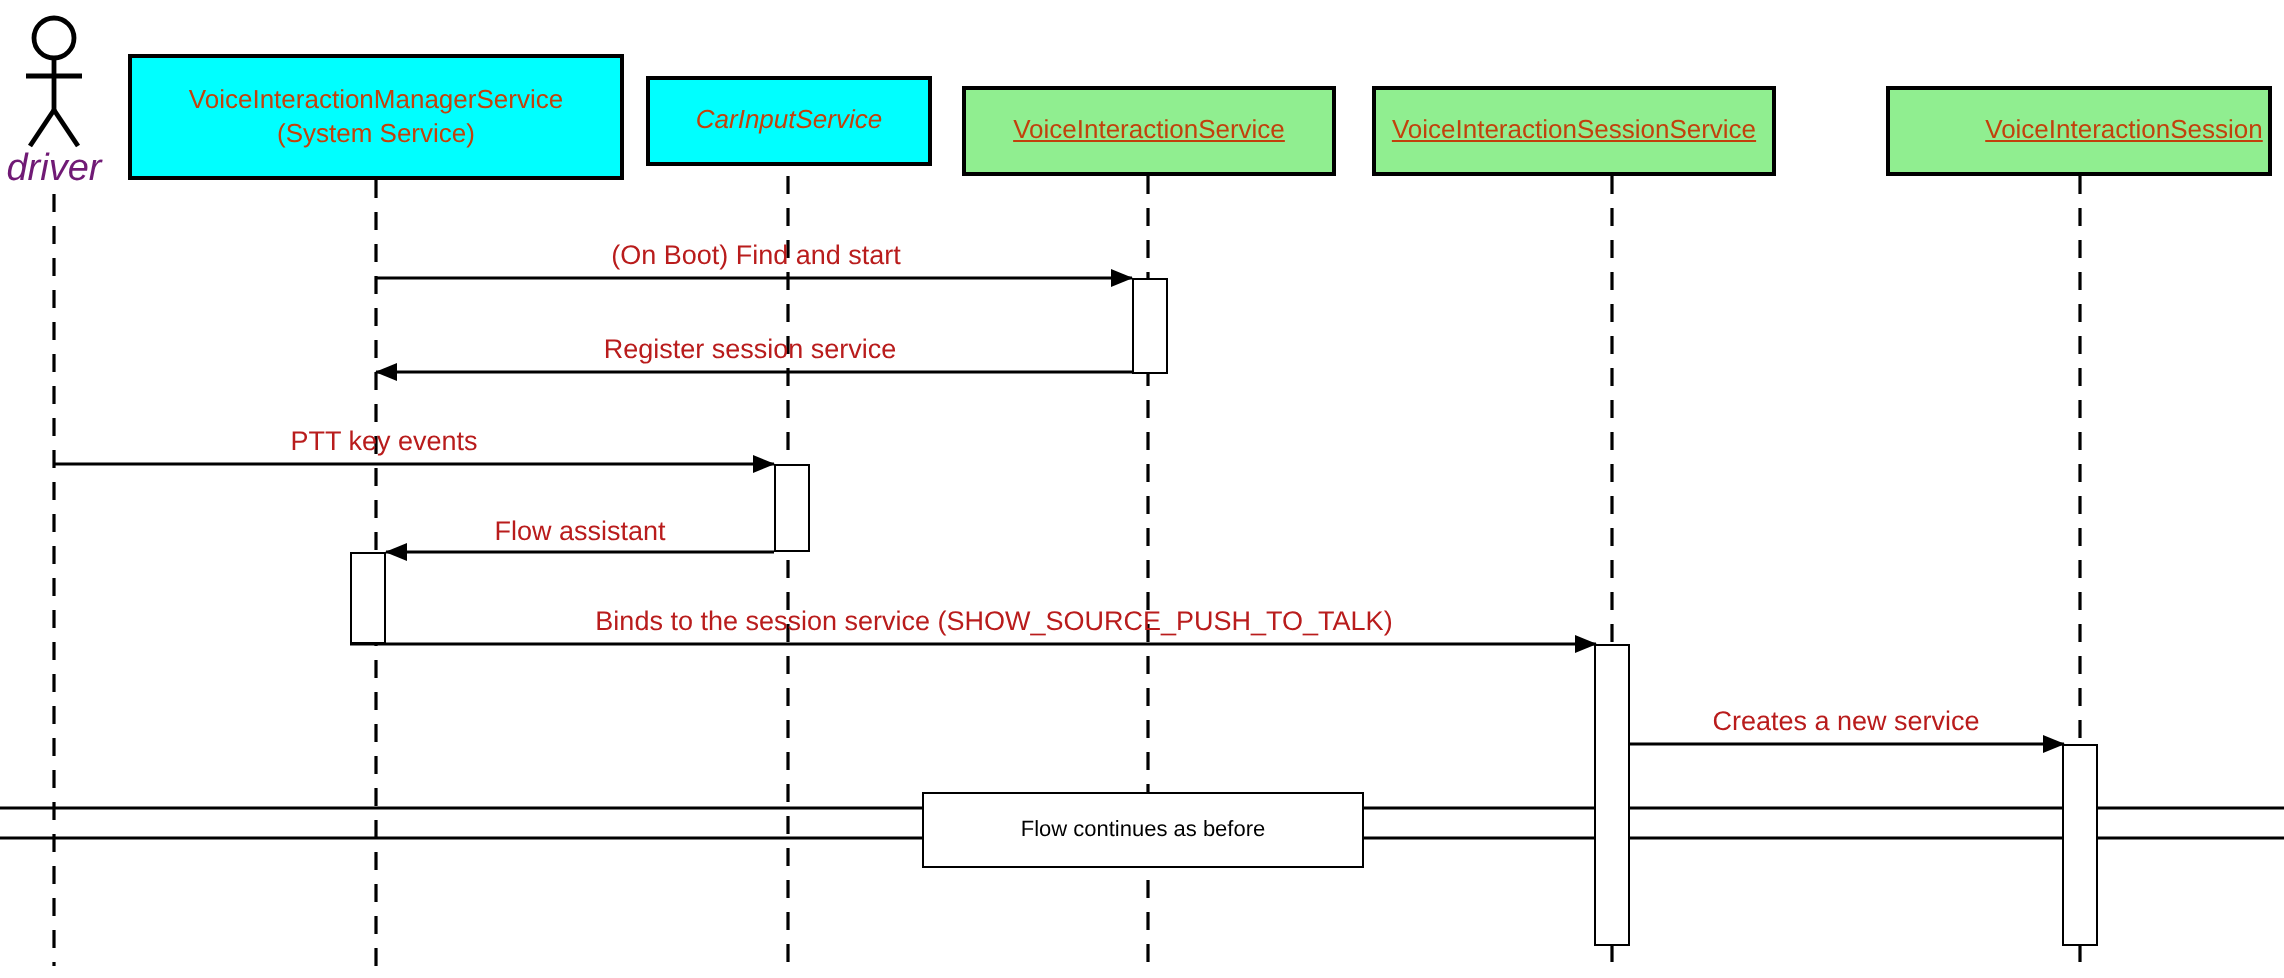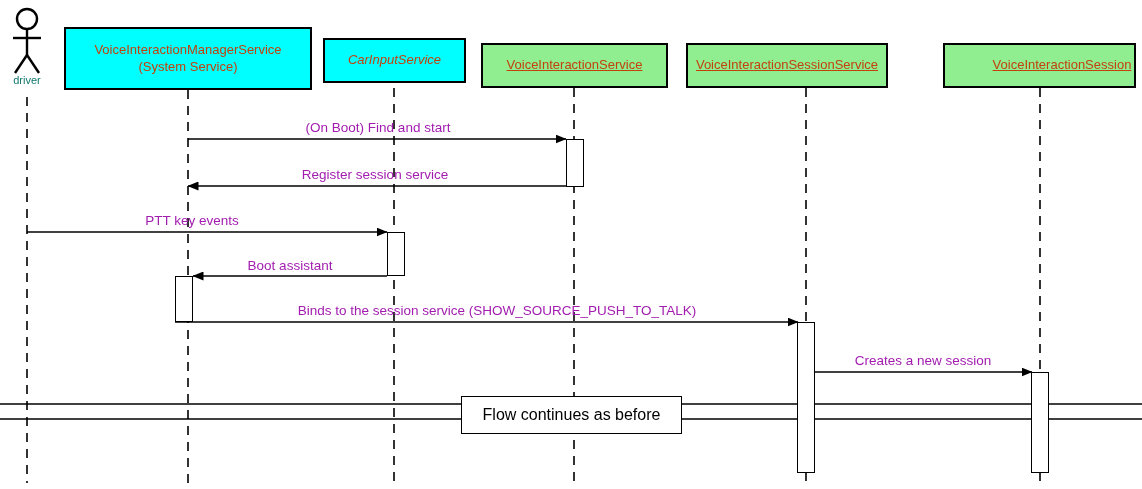--- a/index.html
+++ b/index.html
@@ -33,41 +33,42 @@
     font-size: 13px;
     color: #c2410c;
     line-height: 1.25;
     white-space: pre-line;
   }
   .part-cyan { background: #00ffff; }
   .part-green { background: #90ee90; text-decoration: underline; }
   .msg-label {
     position: absolute;
     font-size: 13.5px;
-    color: #a21caf;
+    color: #b91c1c;
     white-space: nowrap;
     transform: translateX(-50%);
     text-align: center;
   }
   .actor-label {
     position: absolute;
-    font-size: 11px;
-    color: #0f766e;
+    font-size: 19px;
+    color: #701a75;
     transform: translateX(-50%);
     white-space: nowrap;
+    font-style: italic;
   }
   .divider-box {
     position: absolute;
     box-sizing: border-box;
     border: 1.5px solid #000000;
     background: #ffffff;
     display: flex;
     align-items: center;
     justify-content: center;
-    font-size: 16px;
+    font-size: 11px;
     color: #000000;
     white-space: nowrap;
   }
   .activation {
     position: absolute;
     box-sizing: border-box;
     background: #ffffff;
     border: 1.5px solid #000000;
   }
 </style>
@@ -127,20 +128,20 @@
       <div class="activation" style="left: 387px; top: 232px; width: 18px; height: 44px;"></div>
       <div class="activation" style="left: 175px; top: 276px; width: 18px; height: 46px;"></div>
       <div class="activation" style="left: 797px; top: 322px; width: 18px; height: 151px;"></div>
       <div class="activation" style="left: 1031px; top: 372px; width: 18px; height: 101px;"></div>
     </div>
 
   <div id="message-labels">
       <div class="msg-label" style="left: 378px; top: 120px;">(On Boot) Find and start</div>
       <div class="msg-label" style="left: 375px; top: 167px;">Register session service</div>
       <div class="msg-label" style="left: 192px; top: 213px;">PTT key events</div>
-      <div class="msg-label" style="left: 290px; top: 258px;">Boot assistant</div>
+      <div class="msg-label" style="left: 290px; top: 258px;">Flow assistant</div>
       <div class="msg-label" style="left: 497px; top: 303px;">Binds to the session service (SHOW_SOURCE_PUSH_TO_TALK)</div>
-      <div class="msg-label" style="left: 923px; top: 353px;">Creates a new session</div>
+      <div class="msg-label" style="left: 923px; top: 353px;">Creates a new service</div>
     </div>
 
   <div class="divider-box" style="left: 461px; top: 396px; width: 221px; height: 38px;">Flow continues as before</div>
 
 </div>
 
 </body></html>

